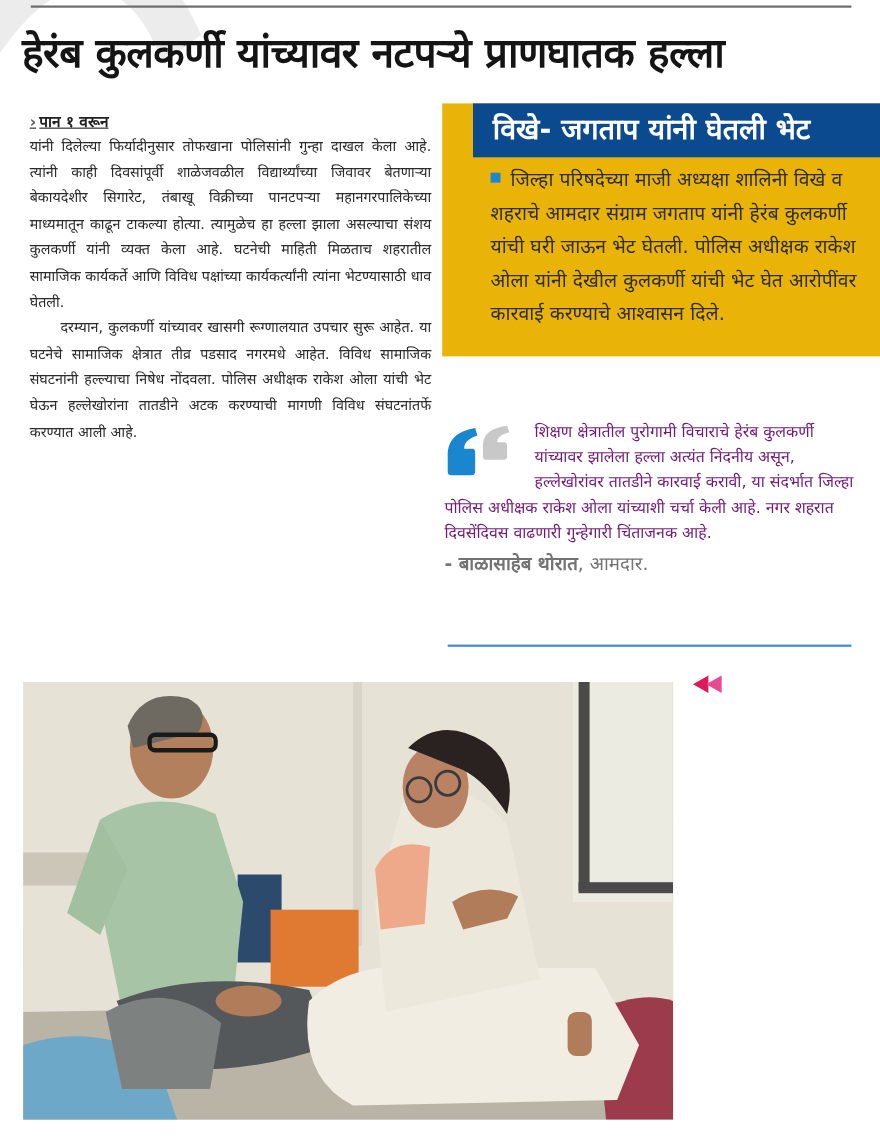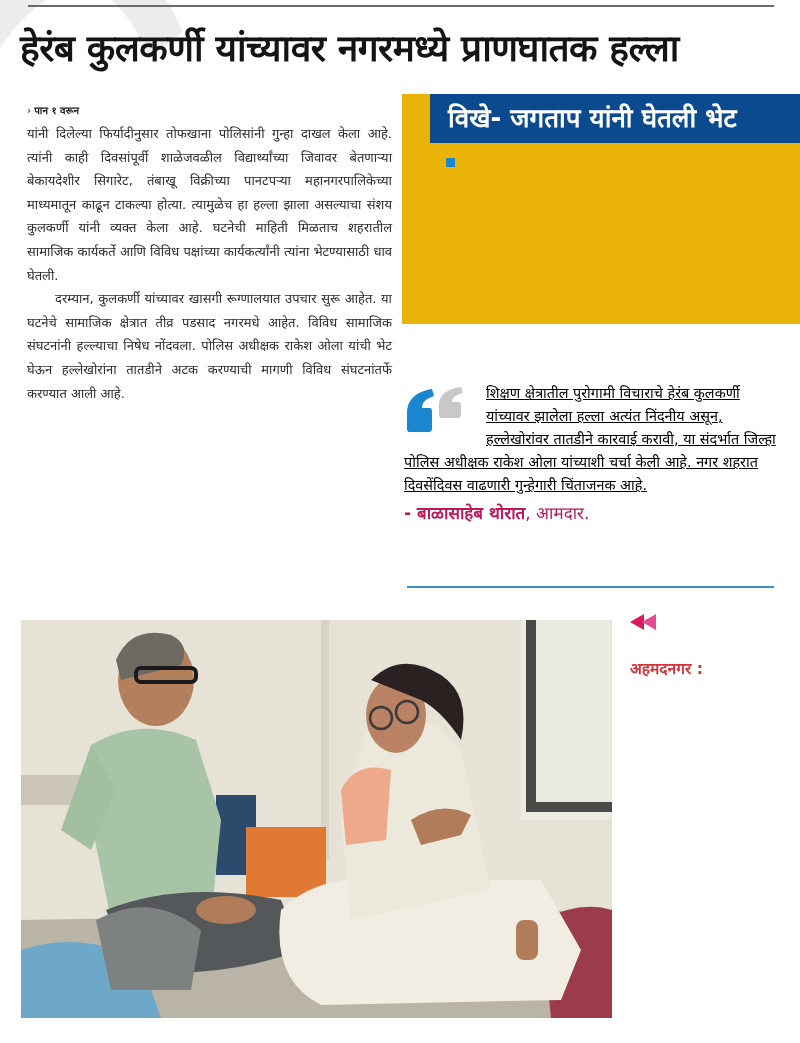--- a/index.html
+++ b/index.html
@@ -13,71 +13,71 @@
     border-radius: 50%; border: 46px solid #ececec; border-right-color: transparent;
     border-bottom-color: transparent; transform: rotate(8deg); z-index: 0;
   }
   .top-rule { position: absolute; left: 28px; top: 5px; width: 746px; height: 2px; background: #6b6b6b; z-index: 1; }
   .headline {
     position: absolute; left: 20px; top: 24px; width: 760px; margin: 0;
     font-size: 37px; font-weight: bold; letter-spacing: -0.5px; color: #141414;
     white-space: nowrap; z-index: 1; line-height: 50px;
   }
   .left-col { position: absolute; left: 27px; top: 100px; width: 365px; z-index: 1; }
-  .continued { font-size: 10px; font-weight: bold; color: #222; height: 22px; line-height: 22px; }
+  .continued { font-size: 14px; font-weight: bold; color: #222; height: 22px; line-height: 22px; text-decoration: underline; }
   .continued .arrow { color: #555; margin-right: 3px; }
   .body-text { font-size: 13px; line-height: 23.6px; text-align: justify; margin: 0; color: #2b2b2b; }
   .body-text.indent { text-indent: 28px; }
 
   .sidebar { position: absolute; left: 402px; top: 94px; width: 373px; height: 230px; background: #eab308; z-index: 1; padding-left: 28px; }
   .sidebar-title {
     background: #0b4a8f; color: #fff; height: 49px; line-height: 49px;
     font-size: 26px; font-weight: bold; padding-left: 18px; white-space: nowrap;
   }
   .sidebar-body { padding: 6px 12px 0 16px; font-size: 17.6px; line-height: 30.5px; color: #2e2e2e; }
   .bullet-sq { display: inline-block; width: 9px; height: 9px; background: #1a88d0; margin-right: 9px; vertical-align: 3px; }
 
   .quote-block { position: absolute; left: 404px; top: 382px; width: 372px; z-index: 1; }
   .quote-icon { position: absolute; left: 2px; top: 4px; width: 64px; height: 48px; }
-  .quote-text { font-size: 14.4px; line-height: 23px; color: #000000; margin: 0; text-decoration: underline; }
+  .quote-text { font-size: 14.4px; line-height: 23px; color: #701a75; margin: 0; }
   .quote-indent { display: inline-block; width: 82px; float: left; height: 66px; }
-  .attribution { font-size: 17px; line-height: 28px; margin-top: 2px; color: #be185d; }
+  .attribution { font-size: 17px; line-height: 28px; margin-top: 2px; color: #737373; }
   .attribution .name { font-weight: bold; }
   .quote-rule { position: absolute; left: 407px; top: 586px; width: 367px; height: 2px; background: #3b8fc4; z-index: 1; }
 
   .photo {
     position: absolute; left: 21px; top: 620px; width: 591px; height: 398px; overflow: hidden; z-index: 1;
     background: linear-gradient(180deg, #e9e6da 0%, #e4e1d4 55%, #cfcbbf 100%);
   }
   .photo svg { display: block; }
 
   .caption-arrow { position: absolute; left: 630px; top: 612px; width: 30px; height: 20px; z-index: 1; }
   .caption { position: absolute; left: 630px; top: 658px; width: 165px; z-index: 1; font-size: 15.5px; line-height: 23.5px; color: #1e1e1e; font-weight: bold; }
   .caption .place { color: #d6343c; font-weight: bold; }
 </style>
 </head>
 <body>
 
 <div class="swoosh"></div>
 <div class="top-rule"></div>
 
-<h1 class="headline">हेरंब कुलकर्णी यांच्यावर नगरमध्ये प्राणघातक हल्ला</h1>
+<h1 class="headline">हेरंब कुलकर्णी यांच्यावर नटपऱ्ये प्राणघातक हल्ला</h1>
 
 <div class="left-col">
   <div class="continued">
     <span class="arrow">›</span><span>पान १ वरून</span>
   </div>
   <p class="body-text">यांनी दिलेल्या फिर्यादीनुसार तोफखाना पोलिसांनी गुन्हा दाखल केला आहे. त्यांनी काही दिवसांपूर्वी शाळेजवळील विद्यार्थ्यांच्या जिवावर बेतणाऱ्या बेकायदेशीर सिगारेट, तंबाखू विक्रीच्या पानटपऱ्या महानगरपालिकेच्या माध्यमातून काढून टाकल्या होत्या. त्यामुळेच हा हल्ला झाला असल्याचा संशय कुलकर्णी यांनी व्यक्त केला आहे. घटनेची माहिती मिळताच शहरातील सामाजिक कार्यकर्ते आणि विविध पक्षांच्या कार्यकर्त्यांनी त्यांना भेटण्यासाठी धाव घेतली.</p>
   <p class="body-text indent">दरम्यान, कुलकर्णी यांच्यावर खासगी रूग्णालयात उपचार सुरू आहेत. या घटनेचे सामाजिक क्षेत्रात तीव्र पडसाद नगरमधे आहेत. विविध सामाजिक संघटनांनी हल्ल्याचा निषेध नोंदवला. पोलिस अधीक्षक राकेश ओला यांची भेट घेऊन हल्लेखोरांना तातडीने अटक करण्याची मागणी विविध संघटनांतर्फे करण्यात आली आहे.</p>
 </div>
 
 <div class="sidebar">
   <div class="sidebar-title">विखे- जगताप यांनी घेतली भेट</div>
   <div class="sidebar-body">
-    <span class="bullet-sq"></span>
+    <span class="bullet-sq"></span><span>जिल्हा परिषदेच्या माजी अध्यक्षा शालिनी विखे व शहराचे आमदार संग्राम जगताप यांनी हेरंब कुलकर्णी यांची घरी जाऊन भेट घेतली. पोलिस अधीक्षक राकेश ओला यांनी देखील कुलकर्णी यांची भेट घेत आरोपींवर कारवाई करण्याचे आश्वासन दिले.</span>
   </div>
 </div>
 
 <div class="quote-block">
   <svg class="quote-icon" viewBox="0 0 64 48">
     <path d="M4 46 C1 46 1 44 1 40 L1 28 C1 14 9 6 26 3 L28 10 C19 13 16 17 16 22 L23 22 C26 22 26 24 26 27 L26 42 C26 45 25 46 22 46 Z" fill="#1a86cf"></path>
     <path d="M36 32 C34 32 33 31 33 28 L33 19 C33 9 40 3 55 1 L57 7 C49 9 46 12 46 16 L52 16 C55 16 55 18 55 20 L55 29 C55 31 54 32 52 32 Z" fill="#c8c8c8"></path>
   </svg>
   <p class="quote-text"><span class="quote-indent"></span><span>शिक्षण क्षेत्रातील पुरोगामी विचाराचे हेरंब कुलकर्णी यांच्यावर झालेला हल्ला अत्यंत निंदनीय असून, हल्लेखोरांवर तातडीने कारवाई करावी, या संदर्भात जिल्हा पोलिस अधीक्षक राकेश ओला यांच्याशी चर्चा केली आहे. नगर शहरात दिवसेंदिवस वाढणारी गुन्हेगारी चिंताजनक आहे.</span></p>
   <div class="attribution"><span class="name">- </span><span class="name">बाळासाहेब थोरात</span><span>, आमदार.</span></div>
@@ -116,14 +116,13 @@
     <rect x="495" y="300" width="22" height="40" rx="8" fill="#b07c5a"></rect>
   </svg>
 </div>
 
 <svg class="caption-arrow" viewBox="0 0 30 20">
   <polygon points="14,2 0,10 14,18" fill="#e0185a"></polygon>
   <polygon points="26,2 12,10 26,18" fill="#e64a93"></polygon>
 </svg>
 
 <div class="caption">
-  <div class="place">अहमदनगर :</div>
 </div>
 
 </body></html>

